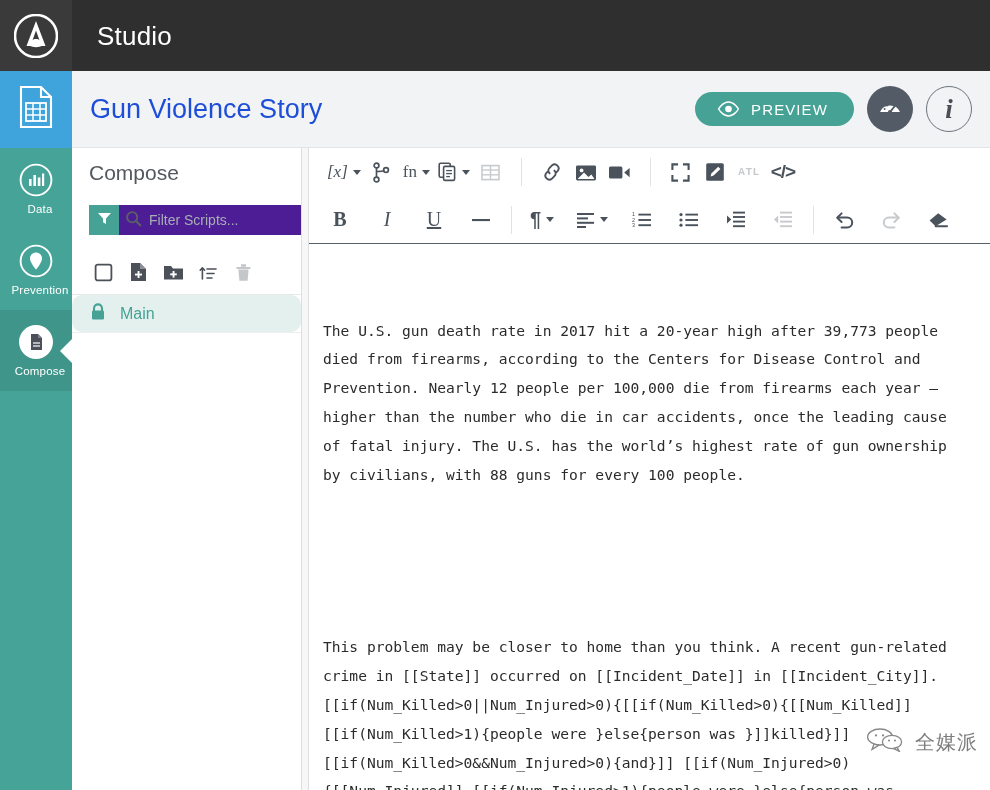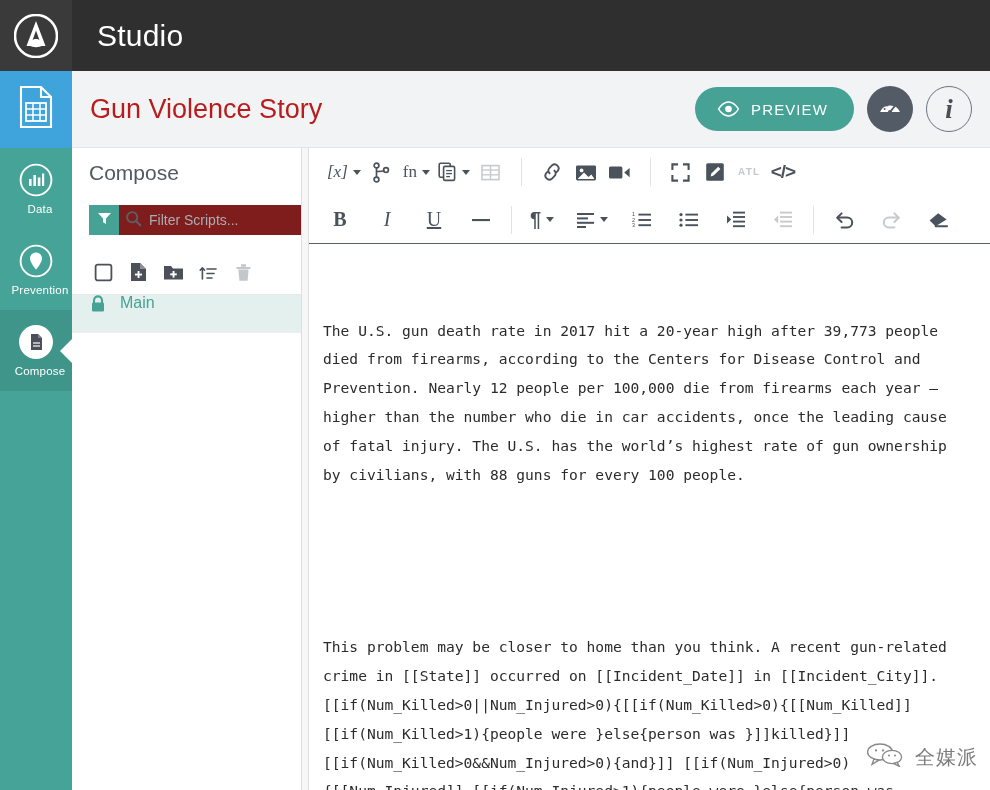--- a/index.html
+++ b/index.html
@@ -34,21 +34,21 @@
     height: 71px;
     background: #3a3a3a;
     display: flex;
     align-items: center;
     justify-content: center;
     flex: none;
   }
   .logo-mark { width: 44px; height: 44px; display: block; }
   .app-title {
     color: #ffffff;
-    font-size: 30px;
+    font-size: 26px;
     font-weight: 400;
     letter-spacing: 0.2px;
     margin-left: 25px;
     line-height: 1;
   }
 
   
   .rail {
     position: absolute;
     top: 71px; left: 0;
@@ -104,34 +104,34 @@
     top: 71px; left: 72px;
     width: 918px;
     height: 77px;
     background: #f2f3f5;
     display: flex;
     align-items: center;
     border-bottom: 1px solid #e2e4e7;
   }
   .page-title {
     font-size: 27px;
-    color: #b91c1c;
+    color: #1d4ed8;
     font-weight: 400;
     margin-left: 18px;
     line-height: 1;
   }
   .header-actions {
     margin-left: auto;
     margin-right: 18px;
     display: flex;
     align-items: center;
     gap: 13px;
   }
   .btn-preview {
-    height: 44px;
+    height: 34px;
     border-radius: 23px;
     background: #45a295;
     color: #ffffff;
     display: flex;
     align-items: center;
     gap: 11px;
     padding: 0 26px 0 22px;
     font-size: 15px;
     letter-spacing: 1.1px;
     cursor: pointer;
@@ -182,21 +182,21 @@
     width: 30px; height: 30px;
     background: #45a295;
     display: flex;
     align-items: center;
     justify-content: center;
     flex: none;
   }
   .search-wrap {
     display: flex;
     align-items: center;
-    background: #7f1d1d;
+    background: #4c1d95;
     height: 30px;
     flex: 1 1 auto;
     padding-left: 6px;
   }
   .search-wrap svg { flex: none; }
   .filter-input {
     border: none;
     outline: none;
     background: transparent;
     font-size: 14px;
@@ -222,26 +222,27 @@
     align-items: center;
     justify-content: center;
     cursor: pointer;
     background: transparent;
     border: none;
   }
   .tool-btn.disabled { opacity: 0.32; cursor: default; }
 
   .script-item {
     display: flex;
-    align-items: flex-start;
+    align-items: center;
     height: 37px;
     background: #e3f0ed;
     padding-left: 18px;
     gap: 14px;
     cursor: pointer;
+    border-radius: 10px;
   }
   .script-label {
     font-size: 16px;
     color: #45a295;
     line-height: 1;
   }
   .panel-divider {
     border-bottom: 1px solid #eceef0;
   }
 
@@ -326,21 +327,21 @@
     white-space: pre-wrap;
     word-break: break-word;
   }
   .doc p { margin: 0; }
   .doc .spacer { height: 28.8px; }
 
   
   .watermark {
     position: absolute;
     right: 12px;
-    bottom: 19px;
+    bottom: 34px;
     display: flex;
     align-items: center;
     gap: 9px;
     opacity: 0.72;
     pointer-events: none;
   }
   .wm-text {
     font-size: 20px;
     color: #4a4a4a;
     letter-spacing: 1px;

